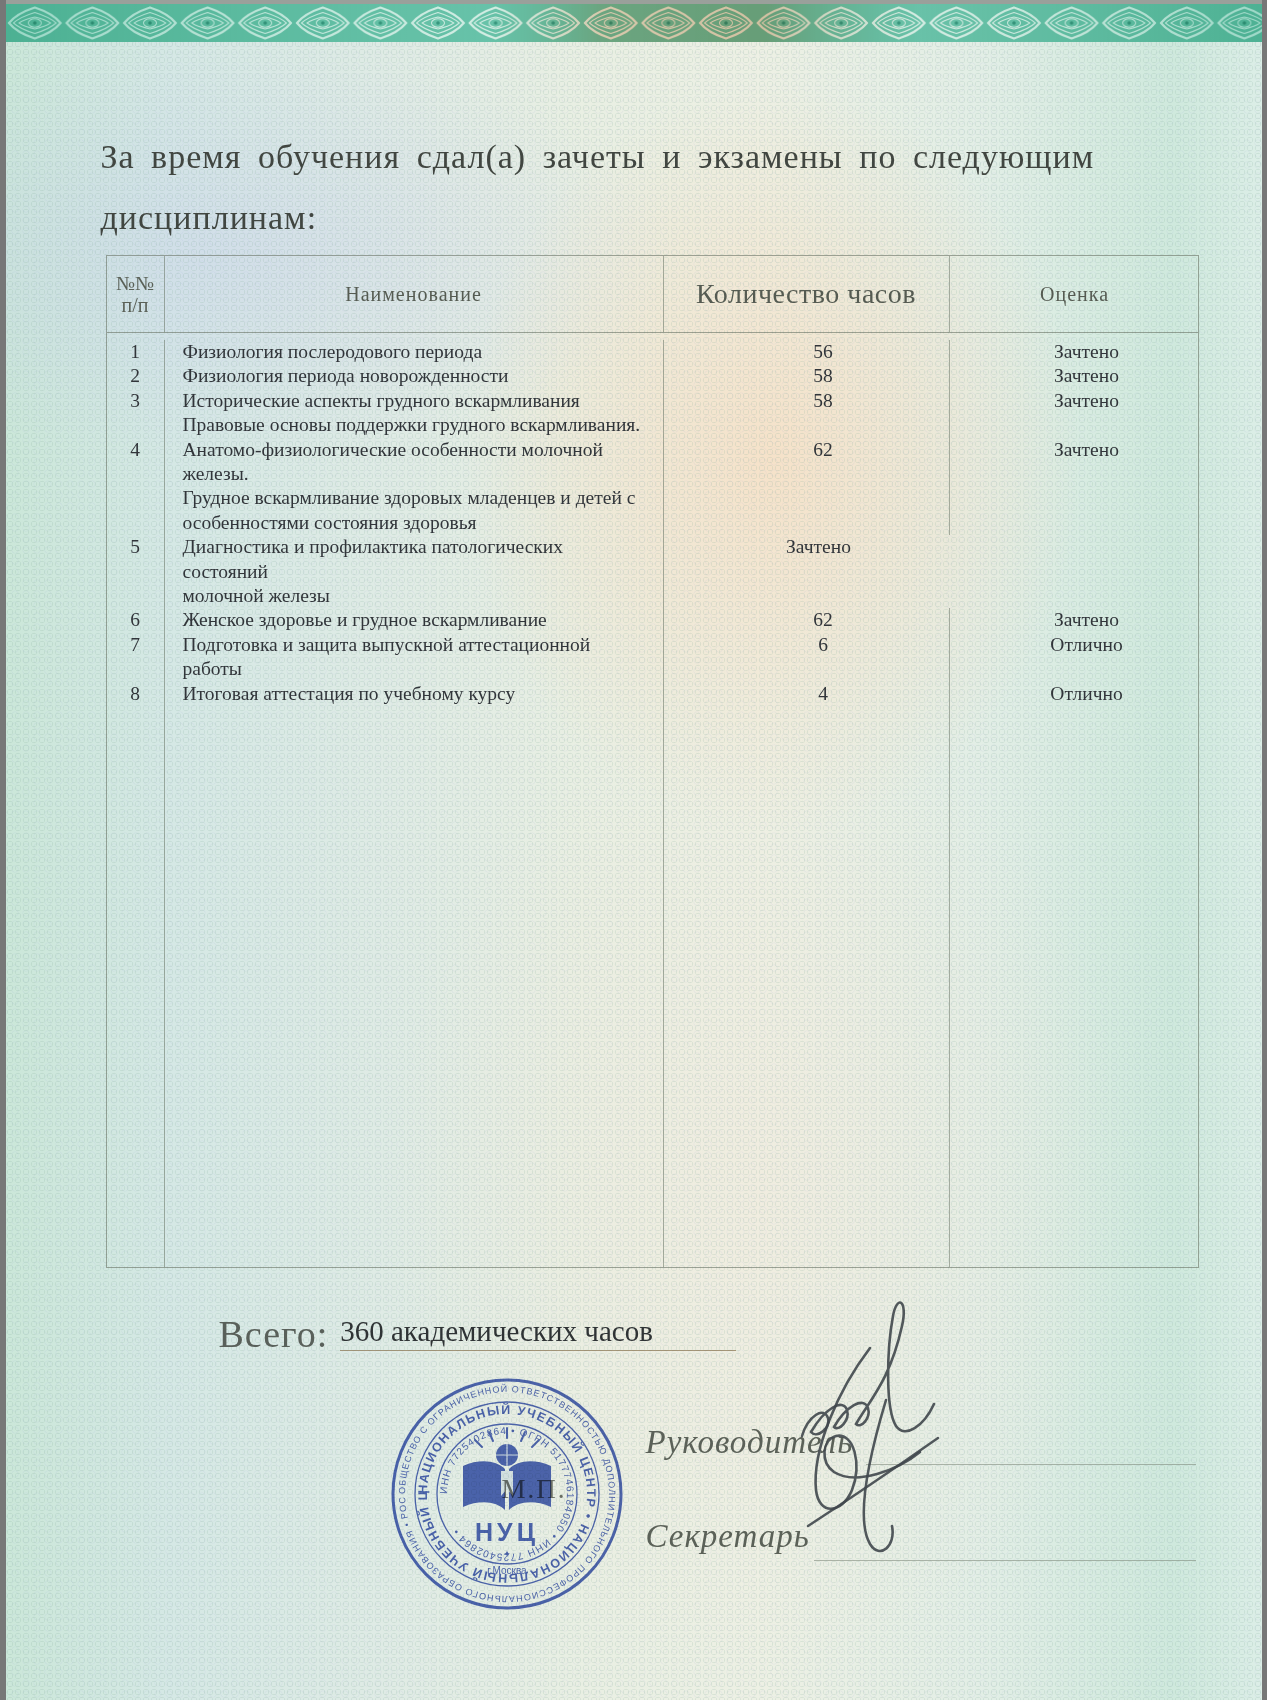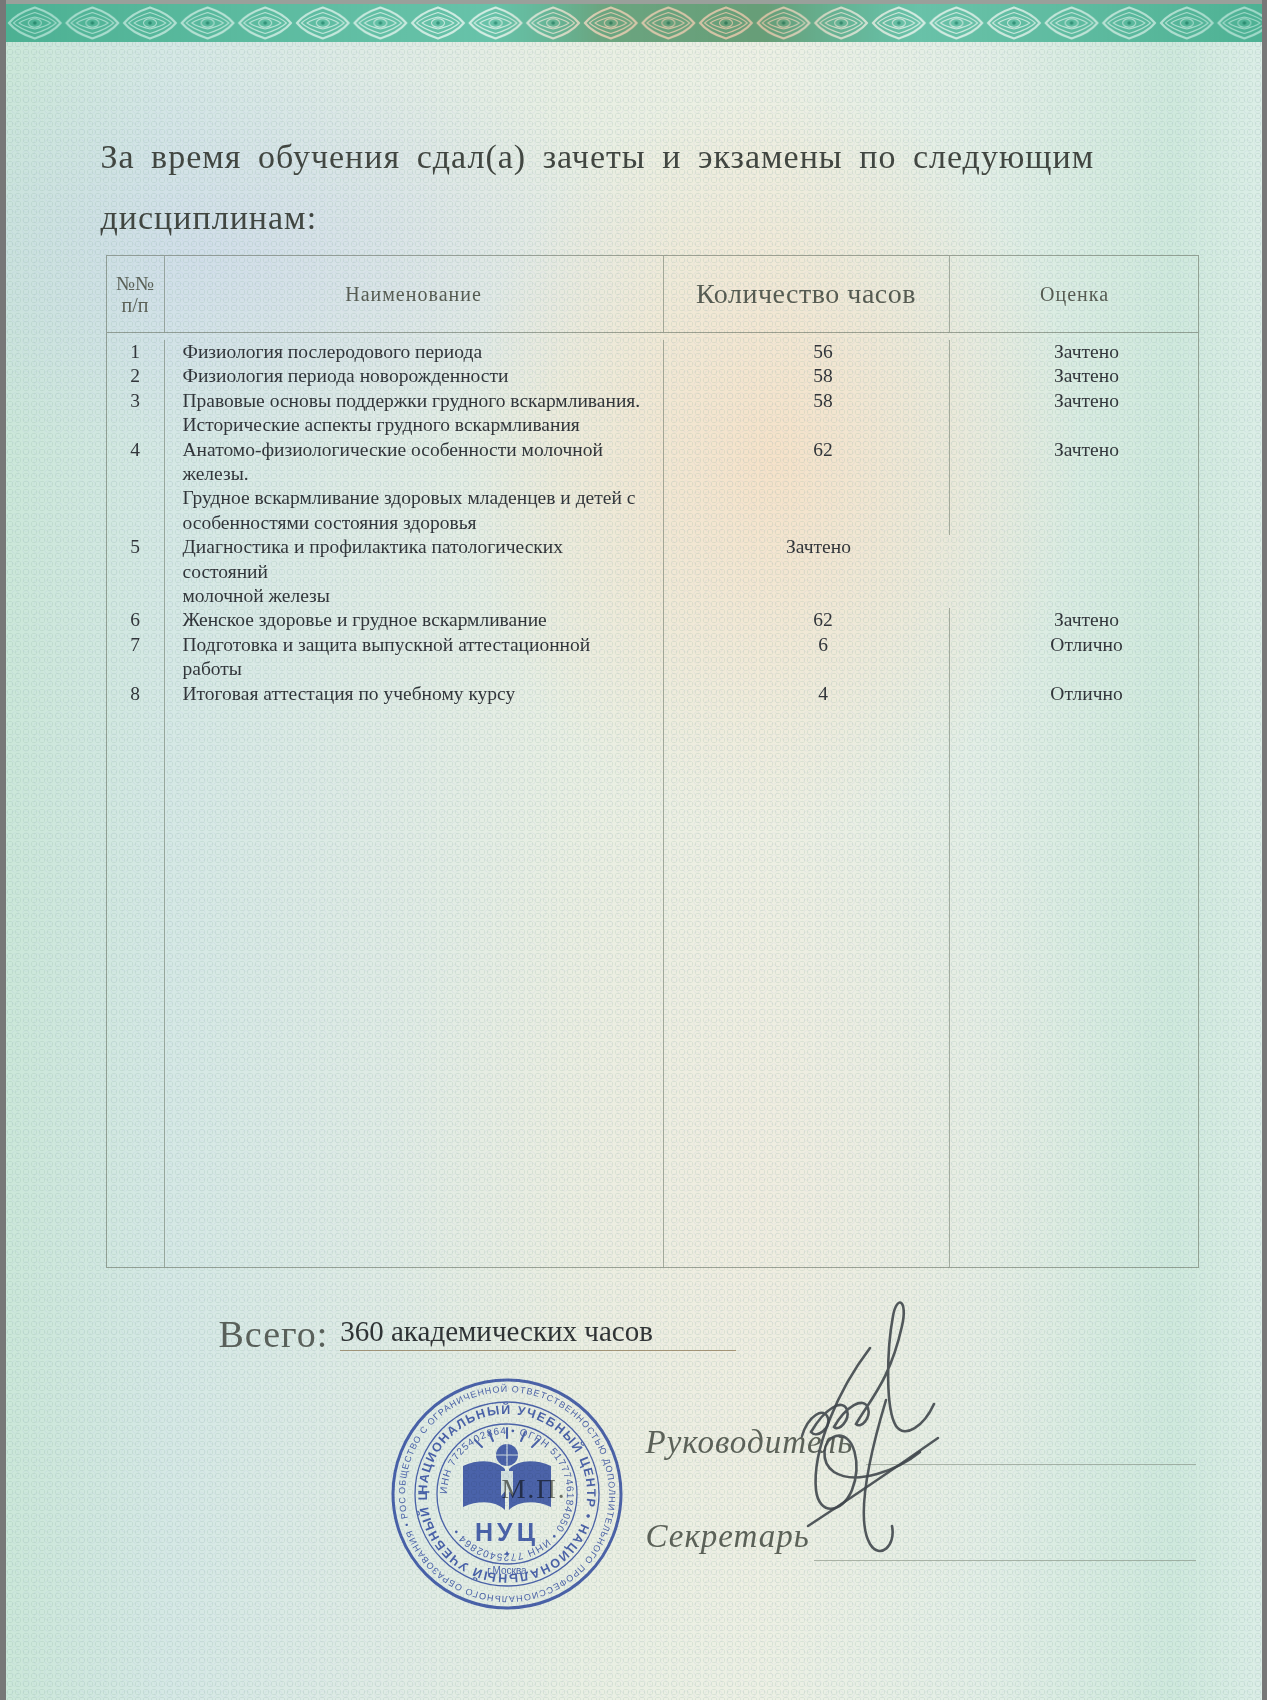--- a/index.html
+++ b/index.html
@@ -145,22 +145,22 @@
       <div class="c-name">
             <div>Физиология периода новорожденности</div>
           </div>
       <div class="c-hours">58</div>
       <div class="c-grade">Зачтено</div>
     </div>
 
     <div class="trow">
       <div class="c-num">3</div>
       <div class="c-name">
+            <div>Исторические аспекты грудного вскармливания</div>
             <div>Правовые основы поддержки грудного вскармливания.</div>
-            <div>Исторические аспекты грудного вскармливания</div>
           </div>
       <div class="c-hours">58</div>
       <div class="c-grade">Зачтено</div>
     </div>
 
     <div class="trow">
       <div class="c-num">4</div>
       <div class="c-name">
             <div>Анатомо-физиологические особенности молочной железы.</div>
             <div>Грудное вскармливание здоровых младенцев и детей с</div>

